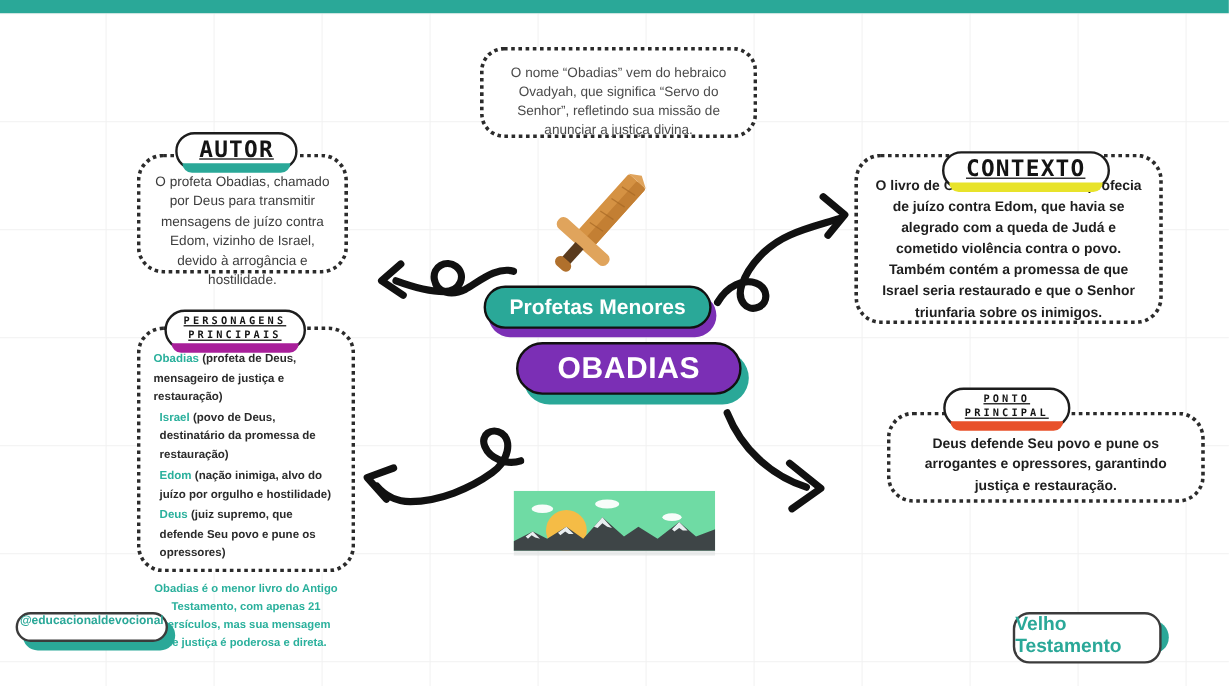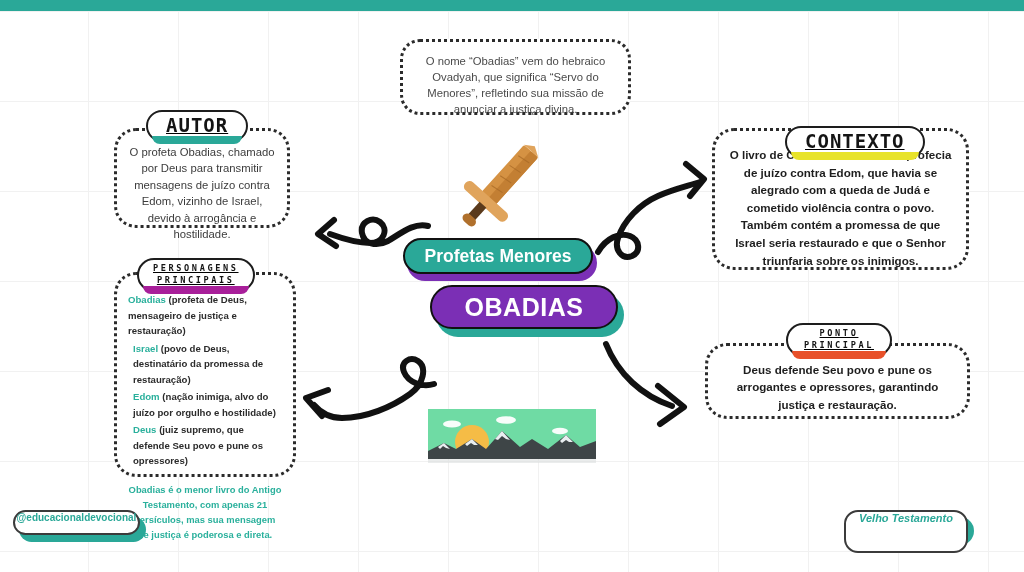--- a/index.html
+++ b/index.html
@@ -143,21 +143,21 @@
     <path d="M62 60 L88 81 L64 98" fill="none" stroke="#111" stroke-width="6" stroke-linecap="round" stroke-linejoin="round"></path>
   </svg>
 
   <svg style="position:absolute;left:292px;top:332px;" width="145" height="110" viewBox="0 0 145 110">
     <path d="M142 52 C130 56 116 50 112 40 C108 30 118 24 126 29 C135 35 132 52 118 62
              C100 75 74 86 50 86 C38 86 28 80 22 73" fill="none" stroke="#111" stroke-width="6" stroke-linecap="round"></path>
     <path d="M36 58 L14 66 L30 84" fill="none" stroke="#111" stroke-width="6" stroke-linecap="round" stroke-linejoin="round"></path>
   </svg>
 
   <div class="card" style="left:400px;top:39px;width:231px;height:76px;border-radius:20px;">
-    <div class="body" style="padding:11px 13px;font-size:11.3px;line-height:1.42;color:#4a4a4a;">O nome “Obadias” vem do hebraico Ovadyah, que significa “Servo do Menores”, refletindo sua missão de anunciar a justiça divina.</div>
+    <div class="body" style="padding:11px 13px;font-size:11.3px;line-height:1.42;color:#4a4a4a;">O nome “Obadias” vem do hebraico Ovadyah, que significa “Servo do Senhor”, refletindo sua missão de anunciar a justiça divina.</div>
   </div>
 
   <svg style="position:absolute;left:448px;top:133px;" width="104" height="104" viewBox="0 0 104 104">
     <g transform="rotate(42 52 52)">
       <rect x="43" y="6" width="19" height="64" rx="2" fill="#d59243"></rect>
       <rect x="52" y="6" width="10" height="64" rx="2" fill="#c37f33"></rect>
       <path d="M43 6 L52 0 L62 6 Z" fill="#e0a45c"></path>
       <g stroke="#a86a26" stroke-width="1.1" opacity="0.75">
         <line x1="46" y1="18" x2="59" y2="16"></line>
         <line x1="46" y1="31" x2="59" y2="29"></line>
@@ -225,21 +225,21 @@
       </p>
       <p class="teal strongtxt" style="margin-top:13px;text-align:center;font-size:9.4px;line-height:1.6;">Obadias é o menor livro do Antigo Testamento, com apenas 21 versículos, mas sua mensagem de justiça é poderosa e direta.</p>
     </div>
   </div>
   <div class="chip" style="left:137px;top:258px;padding:4px 14px 5px;">
     <span class="chip-label" style="font-size:8.6px;letter-spacing:2.6px;">PERSONAGENS</span>
     <span class="chip-label" style="font-size:8.6px;letter-spacing:2.6px;margin-top:3px;">PRINCIPAIS</span>
     <span class="chip-underline" style="background:#a81f9a;"></span>
   </div>
 
-  <div class="card" style="left:705px;top:343px;width:265px;height:76px;">
+  <div class="card" style="left:739px;top:343px;width:265px;height:76px;">
     <div class="body strongtxt" style="padding:15px 13px;font-size:11.6px;line-height:1.5;color:#1e1e1e;">Deus defende Seu povo e pune os arrogantes e opressores, garantindo justiça e restauração.</div>
   </div>
   <div class="chip" style="left:786px;top:323px;padding:4px 16px 5px;">
     <span class="chip-label" style="font-size:8.6px;letter-spacing:2.6px;">PONTO</span>
     <span class="chip-label" style="font-size:8.6px;letter-spacing:2.6px;margin-top:3px;">PRINCIPAL</span>
     <span class="chip-underline" style="background:#e8512a;"></span>
   </div>
 
   <div class="pill-shadow" style="left:407px;top:245px;width:190px;height:36px;background:#7b2fb5;"></div>
   <div class="pill" style="left:403px;top:238px;width:190px;height:36px;background:#2aa898;font-size:17.5px;">
@@ -250,17 +250,17 @@
   <div class="pill" style="left:430px;top:285px;width:188px;height:44px;background:#7b2fb5;font-size:25px;letter-spacing:0.5px;">
     <span>OBADIAS</span>
   </div>
 
   <div class="tag-shadow" style="left:19px;top:517px;width:127px;height:25px;"></div>
   <div class="tag" style="left:13px;top:510px;width:127px;height:25px;font-size:10px;">
     <span>@educacionaldevocional</span>
   </div>
 
   <div class="tag-shadow" style="left:850px;top:517px;width:124px;height:28px;"></div>
-  <div class="tag" style="left:844px;top:510px;width:124px;height:43px;font-size:11px;font-style:italic;">
+  <div class="tag" style="left:844px;top:510px;width:124px;height:43px;font-size:16px;">
     <span>Velho Testamento</span>
   </div>
 
 </div>
 
 </body></html>

